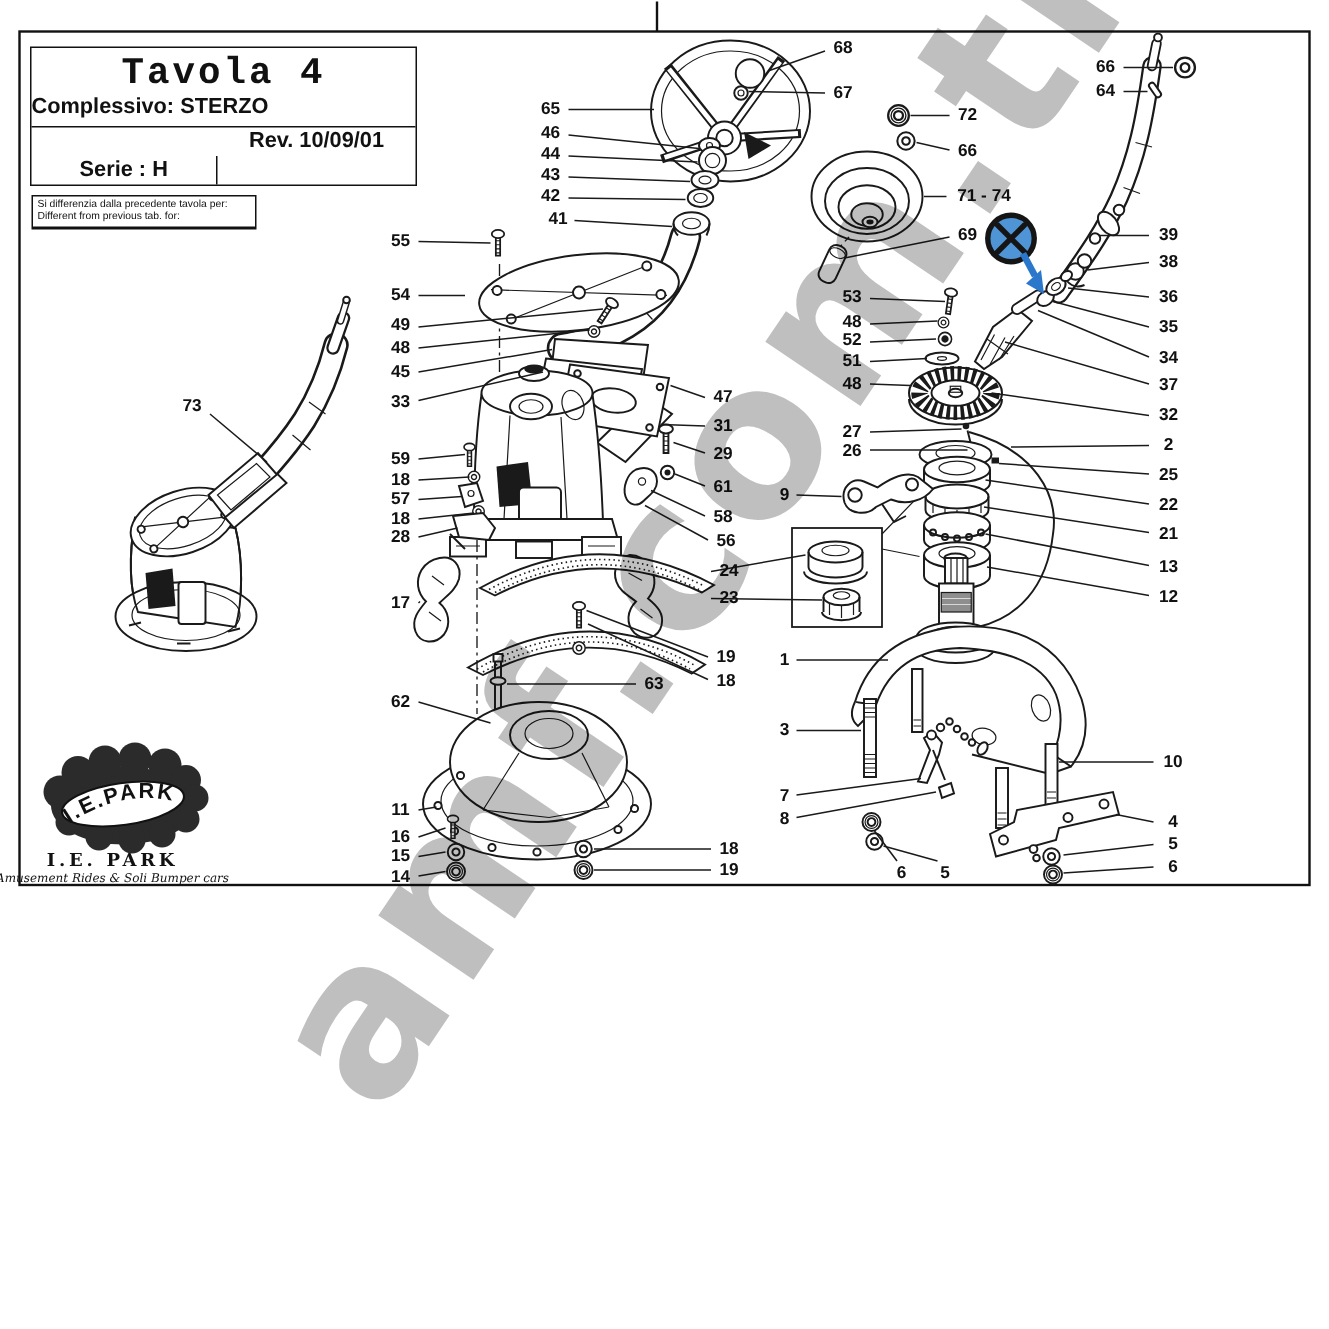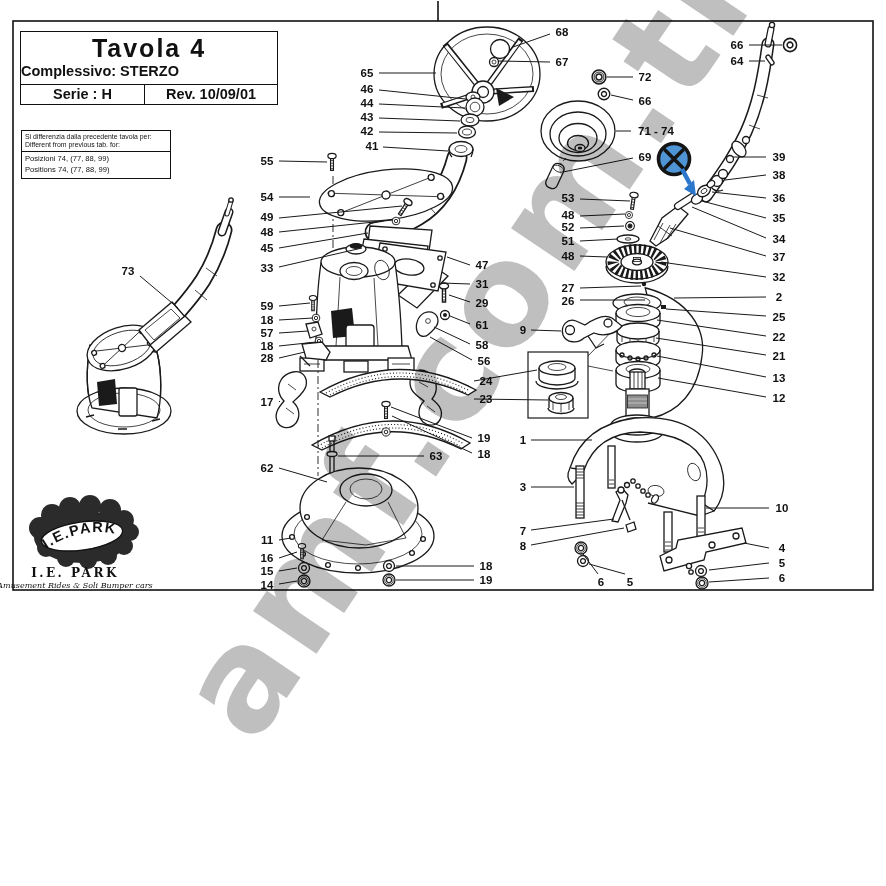--- a/index.html
+++ b/index.html
@@ -13,26 +13,26 @@
   .fd{fill:#1a1a1a;stroke:none;}
   .tube-o{fill:none;stroke:#1a1a1a;stroke-linecap:round;}
   .tube-i{fill:none;stroke:#fff;stroke-linecap:round;}
   .dashdot{fill:none;stroke:#1a1a1a;stroke-width:0.9;stroke-dasharray:8 3 2 3;}
   .dash{fill:none;stroke:#1a1a1a;stroke-width:0.9;stroke-dasharray:4 3;}
   .stip{fill:none;stroke:#1a1a1a;stroke-width:1.1;stroke-dasharray:1 2.2;}
   .plabel{font:bold 11.5px "Liberation Sans",sans-serif;fill:#111;text-anchor:middle;dominant-baseline:central;}
   .leader{stroke:#1a1a1a;stroke-width:1;}
   
   .titlebox{position:absolute;left:20px;top:31px;width:256px;z-index:3;border:1.6px solid #111;background:#fff;}
-  .titlebox .tt{font-family:Liberation Sans, sans-serif;font-weight:bold;font-size:25px;
+  .titlebox .tt{font-family:Liberation Mono, monospace;font-weight:bold;font-size:25px;
                 letter-spacing:2px;text-align:center;padding-top:3px;line-height:27px;}
   .titlebox .st{font-weight:bold;font-size:14.5px;line-height:19px;}
   .titlebox .row{display:flex;border-top:1.6px solid #111;margin-top:3px;}
   .titlebox .cell{font-weight:bold;font-size:14.5px;text-align:center;padding:1px 0 2px 0;}
-  .titlebox .c1{width:123px;border-right:1.6px solid #111;}
+  .titlebox .c1{width:123px;border-right:1.6px solid #111;margin-top:19px;}
   .titlebox .c2{flex:1;text-align:center;}
   
   .notebox{position:absolute;left:21px;top:130px;width:148px;z-index:3;border:1.2px solid #111;background:#fff;}
   .notebox .hd{font-size:6.9px;line-height:8px;padding:2px 3px;border-bottom:1.2px solid #111;}
   .notebox .bd{font-size:7.6px;line-height:10.5px;padding:2px 3px 3px 3px;}
   
   .watermark{position:absolute;left:146px;top:674px;z-index:5;transform:rotate(-56deg);transform-origin:0 0;
              font:bold 140px "DejaVu Sans",sans-serif;letter-spacing:6px;color:#bfbfbf;
              mix-blend-mode:multiply;white-space:nowrap;pointer-events:none;}
 </style>
@@ -604,21 +604,17 @@
       <div class="cell c1">Serie : H</div>
       <div class="cell c2">Rev. 10/09/01</div>
     </div>
   </div>
 
   <div class="notebox">
     <div class="hd">
       <div>Si differenzia dalla precedente tavola per:</div>
       <div>Different from previous tab. for:</div>
     </div>
-    <div class="bd">
-      <div>Posizioni 74, (77, 88, 99)</div>
-      <div>Positions 74, (77, 88, 99)</div>
-    </div>
   </div>
 
   <div class="watermark">amf.com.tr</div>
 
 </div>
 
 </body></html>

